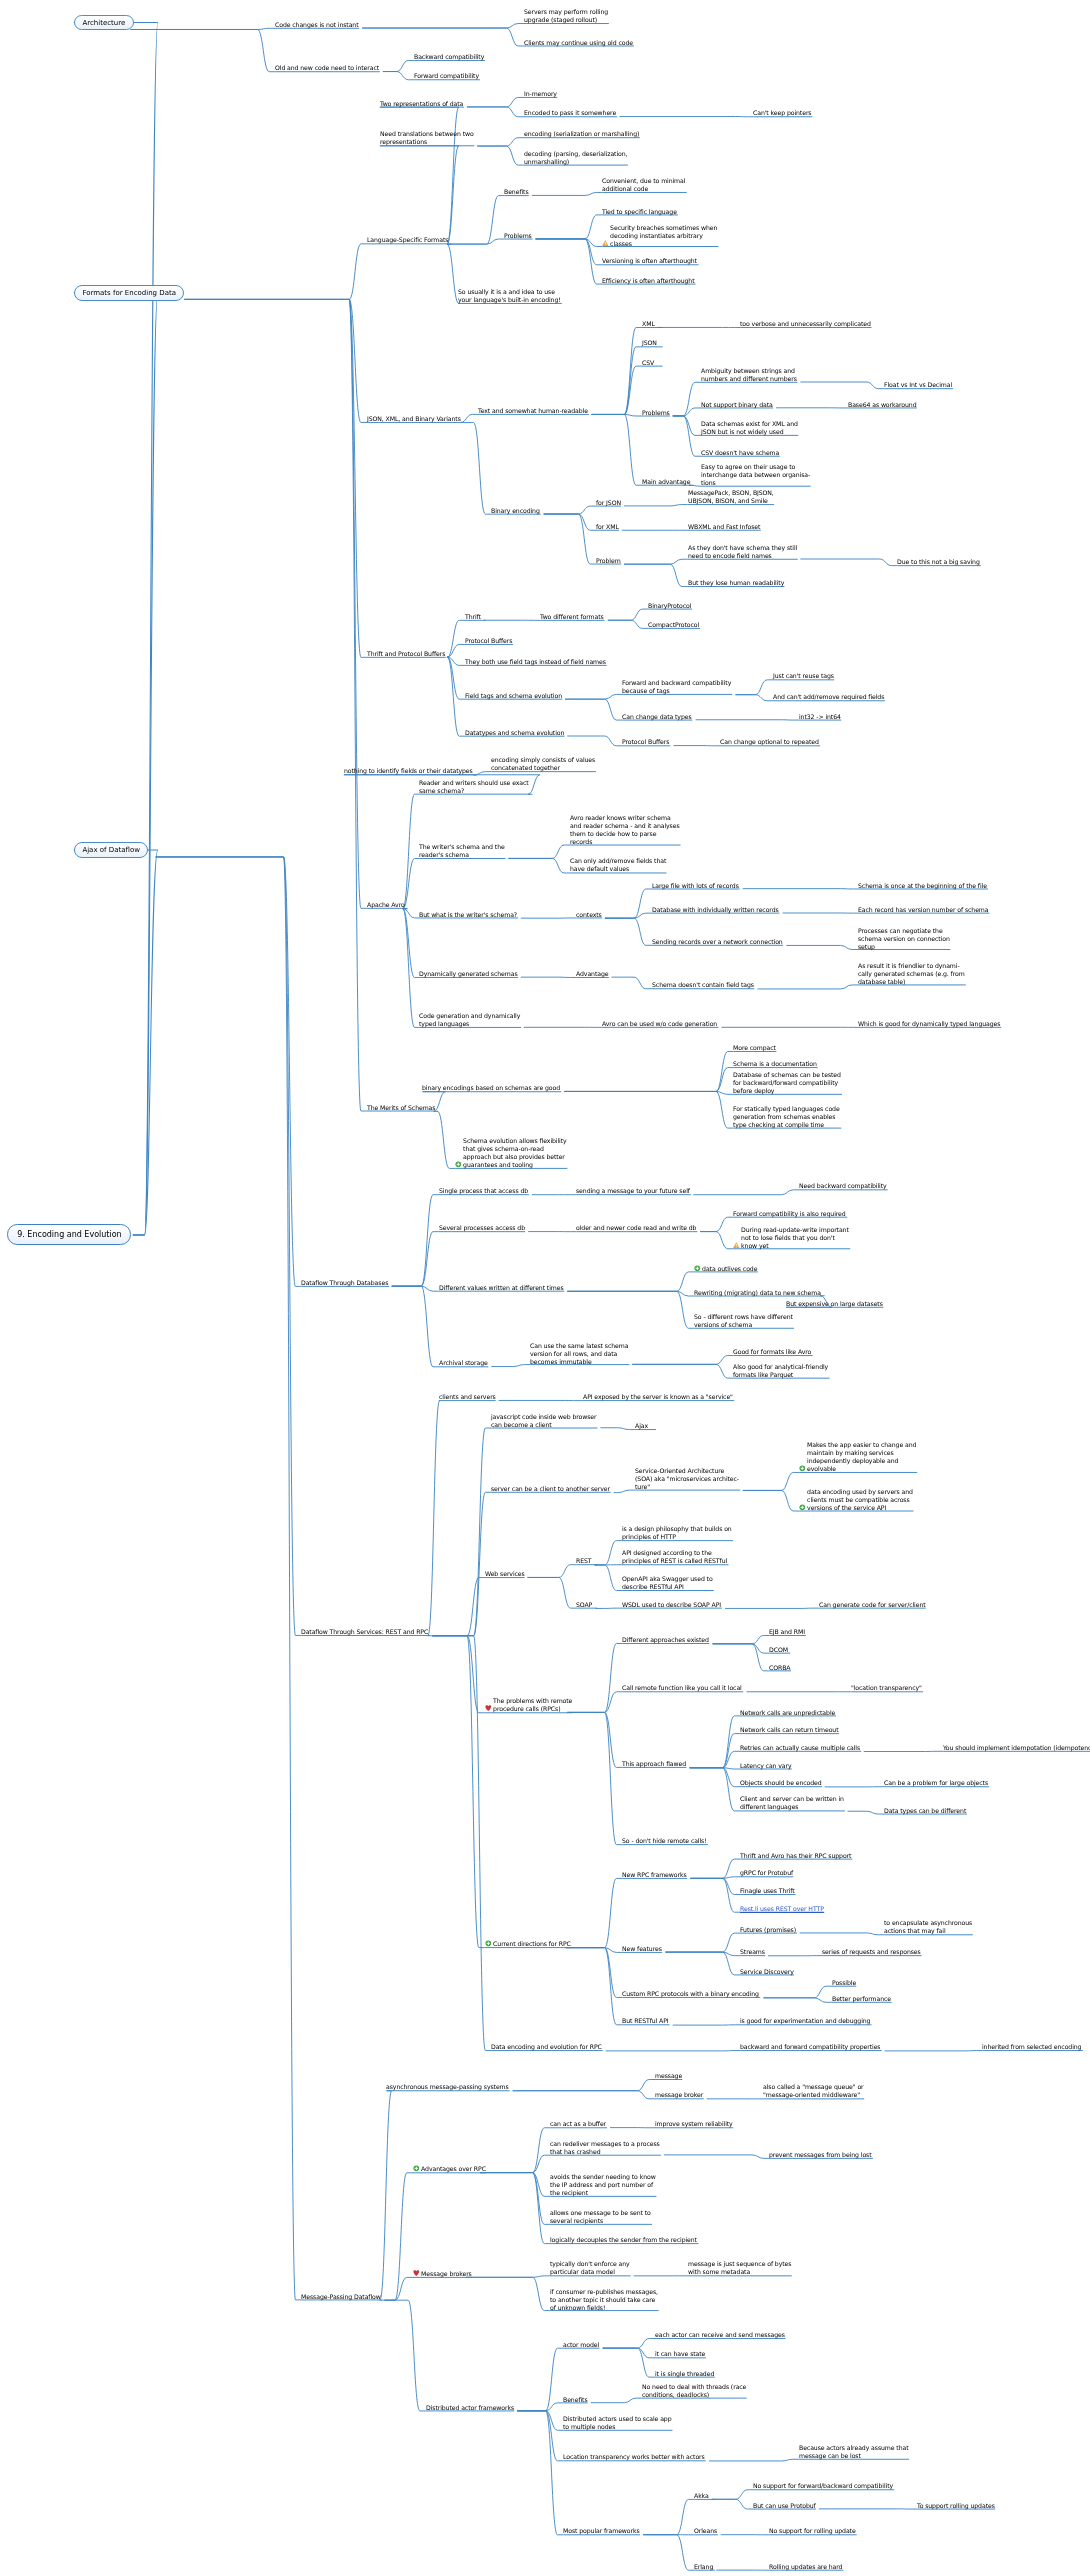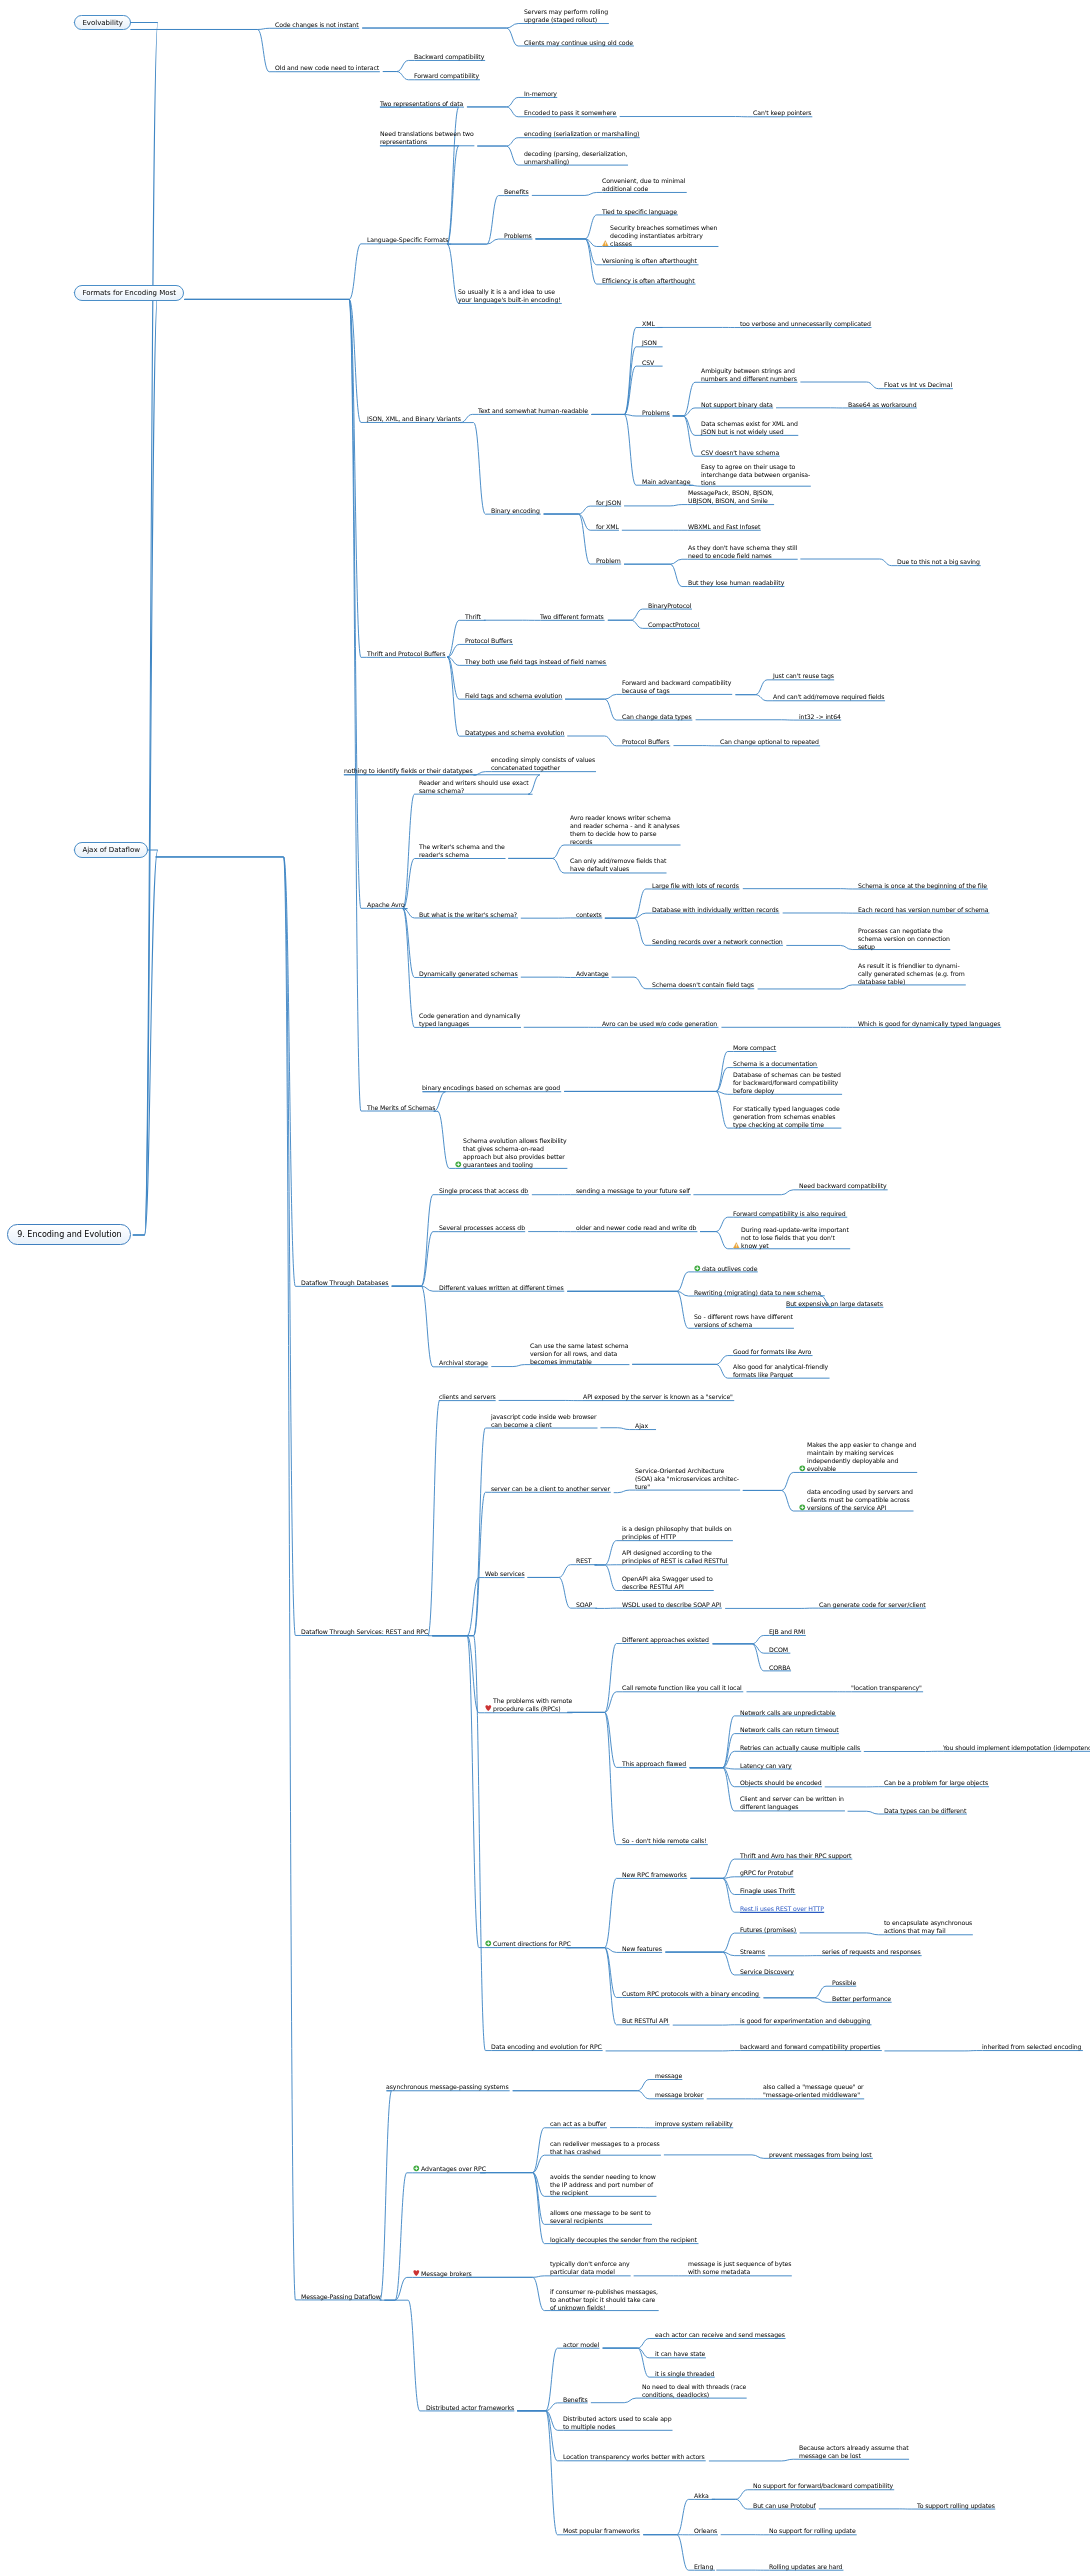--- a/index.html
+++ b/index.html
@@ -462,22 +462,22 @@
       <path d="M977 3437 H1019.4000000000001 C1027.4 3437 1027.4 3437.14 1035.4 3437.14 H1043.4" fill="none" stroke="#3f86c4" stroke-width="1.25"></path>
       <path d="M872 3437 H917.28 C925.28 3437 925.28 3485.13 933.28 3485.13 H941.28" fill="none" stroke="#3f86c4" stroke-width="1.25"></path>
       <path d="M971 3485 H1019.4000000000001 C1027.4 3485 1027.4 3485.13 1035.4 3485.13 H1043.4" fill="none" stroke="#3f86c4" stroke-width="1.25"></path>
       <path d="M180 1674.5 H196 C204 1674.5 204 30.5 214 30.5 H100" fill="none" stroke="#3f86c4" stroke-width="1.4"></path>
       <path d="M180 1674.5 H196 C204 1674.5 204 396.5 214 396.5 H100" fill="none" stroke="#3f86c4" stroke-width="1.4"></path>
       <path d="M180 1674.5 H196 C204 1674.5 204 1152.5 214 1152.5 H100" fill="none" stroke="#3f86c4" stroke-width="1.4"></path>
     </svg>
 
   <div class="root-node" id="root-node" style="left:7.4px; top:1224px;">9. Encoding and Evolution</div>
 
-  <div class="lvl1-node" id="b0" style="left:74px; top:14.7px;">Evolvability</div>
-  <div class="lvl1-node" id="b1" style="left:74px; top:285px;">Formats for Encoding Most</div>
+  <div class="lvl1-node" id="b0" style="left:74px; top:14.7px;">Architecture</div>
+  <div class="lvl1-node" id="b1" style="left:74px; top:285px;">Formats for Encoding Data</div>
   <div class="lvl1-node" id="b2" style="left:74px; top:842px;">Ajax of Dataflow</div>
 
   <div id="node-layer">
       <div class="node" id="n1" style="left: 275px; top: 21px; width: 229px;"><span class="txt">Code changes is not instant</span></div>
       <div class="node" id="n2" style="left: 524px; top: 8px; width: 213px;"><span class="txt">Servers may perform rolling
 upgrade (staged rollout)</span></div>
       <div class="node" id="n3" style="left: 524px; top: 39px; width: 270px;"><span class="txt">Clients may continue using old code</span></div>
       <div class="node" id="n4" style="left: 275px; top: 64px; width: 254px;"><span class="txt">Old and new code need to interact</span></div>
       <div class="node" id="n5" style="left: 414px; top: 53px; width: 180px;"><span class="txt">Backward compatibility</span></div>
       <div class="node" id="n6" style="left: 414px; top: 72px; width: 180px;"><span class="txt">Forward compatibility</span></div>

